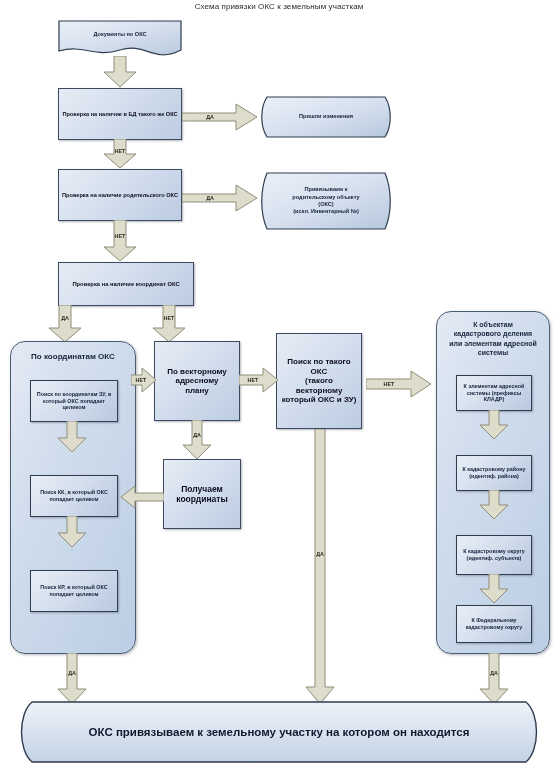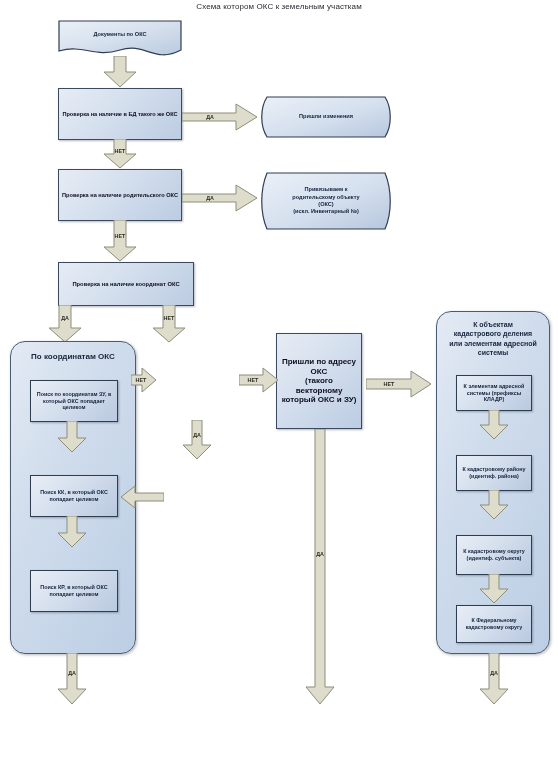--- a/index.html
+++ b/index.html
@@ -78,21 +78,21 @@
     position:absolute;font-size:5.4px;font-weight:bold;color:#2b2b22;
     left:0;width:100%;text-align:center;
   }
   .arw.h .alab{top:50%;transform:translateY(-50%);}
 </style>
 </head>
 <body>
 
 <div class="stage">
 
-  <div class="abs title">Схема котором ОКС к земельным участкам</div>
+  <div class="abs title">Схема привязки ОКС к земельным участкам</div>
 
   <div class="docshape" style="left:58px;top:20px;width:124px;height:38px;">
     <svg width="124" height="38" viewBox="0 0 124 38">
       <defs>
         <linearGradient id="gdoc1" x1="0" y1="0" x2="1" y2="1">
           <stop offset="0%" stop-color="#eaf0f7"></stop>
             <stop offset="50%" stop-color="#d6e0ee"></stop>
             <stop offset="100%" stop-color="#b9cade"></stop>
         </linearGradient>
       </defs>
@@ -218,45 +218,58 @@
     <span>Поиск КР, в который ОКС попадает целиком</span>
   </div>
 
   <div class="arw" style="left:57px;top:653px;width:30px;height:52px;">
     <svg width="30" height="52" viewBox="0 0 30 52">
       <path d="M10,0 H20 V36 H29 L15,51 L1,36 H10 Z" fill="#dedccb" stroke="#8d8d7a" stroke-width="1"></path>
     </svg>
     <div class="alab" style="top:17px;">ДА</div>
   </div>
 
+  <div class="abs box" style="left:154px;top:341px;width:86px;height:80px;">
+    <div class="t" style="font-size:8px;font-weight:bold;">
+      <div>По векторному</div>
+      <div>адресному</div>
+      <div>плану</div>
+    </div>
+  </div>
 
   <div class="arw h" style="left:131px;top:367px;width:26px;height:26px;">
     <svg width="26" height="26" viewBox="0 0 26 26">
       <path d="M0,8 H11 V1 L25,13 L11,25 V18 H0 Z" fill="#dedccb" stroke="#8d8d7a" stroke-width="1"></path>
     </svg>
     <div class="alab" style="left:-3px;width:26px;">НЕТ</div>
   </div>
 
   <div class="arw" style="left:182px;top:420px;width:30px;height:40px;">
     <svg width="30" height="40" viewBox="0 0 30 40">
       <path d="M10,0 H20 V25 H29 L15,39 L1,25 H10 Z" fill="#dedccb" stroke="#8d8d7a" stroke-width="1"></path>
     </svg>
     <div class="alab" style="top:12px;">ДА</div>
   </div>
 
+  <div class="abs box" style="left:163px;top:459px;width:78px;height:70px;">
+    <div class="t" style="font-size:8.5px;font-weight:bold;">
+      <div>Получаем</div>
+      <div>координаты</div>
+    </div>
+  </div>
 
   <div class="arw h" style="left:120px;top:485px;width:44px;height:24px;">
     <svg width="44" height="24" viewBox="0 0 44 24">
       <path d="M44,8 H15 V1 L1,12 L15,23 V16 H44 Z" fill="#dedccb" stroke="#8d8d7a" stroke-width="1"></path>
     </svg>
   </div>
 
   <div class="abs box" style="left:276px;top:333px;width:86px;height:96px;">
     <div class="t" style="font-size:8px;font-weight:bold;">
-      <div>Пришли по  адресу</div>
+      <div>Поиск по  такого</div>
       <div>ОКС</div>
       <div>(такого</div>
       <div>векторному</div>
       <div>который ОКС и ЗУ)</div>
     </div>
   </div>
 
   <div class="arw h" style="left:239px;top:367px;width:40px;height:26px;">
     <svg width="40" height="26" viewBox="0 0 40 26">
       <path d="M0,8 H24 V1 L39,13 L24,25 V18 H0 Z" fill="#dedccb" stroke="#8d8d7a" stroke-width="1"></path>
@@ -318,14 +331,27 @@
     <span>К Федеральному кадастровому округу</span>
   </div>
 
   <div class="arw" style="left:479px;top:653px;width:30px;height:52px;">
     <svg width="30" height="52" viewBox="0 0 30 52">
       <path d="M10,0 H20 V36 H29 L15,51 L1,36 H10 Z" fill="#dedccb" stroke="#8d8d7a" stroke-width="1"></path>
     </svg>
     <div class="alab" style="top:17px;">ДА</div>
   </div>
 
+  <div class="tape" style="left:12px;top:700px;width:534px;height:64px;">
+    <svg width="534" height="64" viewBox="0 0 534 64">
+      <defs>
+        <linearGradient id="gtape" x1="0" y1="0" x2="0" y2="1">
+          <stop offset="0%" stop-color="#eef3f9"></stop>
+            <stop offset="45%" stop-color="#dbe4f0"></stop>
+            <stop offset="100%" stop-color="#c3d2e4"></stop>
+        </linearGradient>
+      </defs>
+      <path d="M20,2 C6,14 6,50 20,62 H514 C528,50 528,14 514,2 Z" fill="url(#gtape)" stroke="#2f3d50" stroke-width="1.4"></path>
+    </svg>
+    <div class="lbl">ОКС привязываем к земельному участку на котором он находится</div>
+  </div>
 
 </div>
 
 </body></html>

